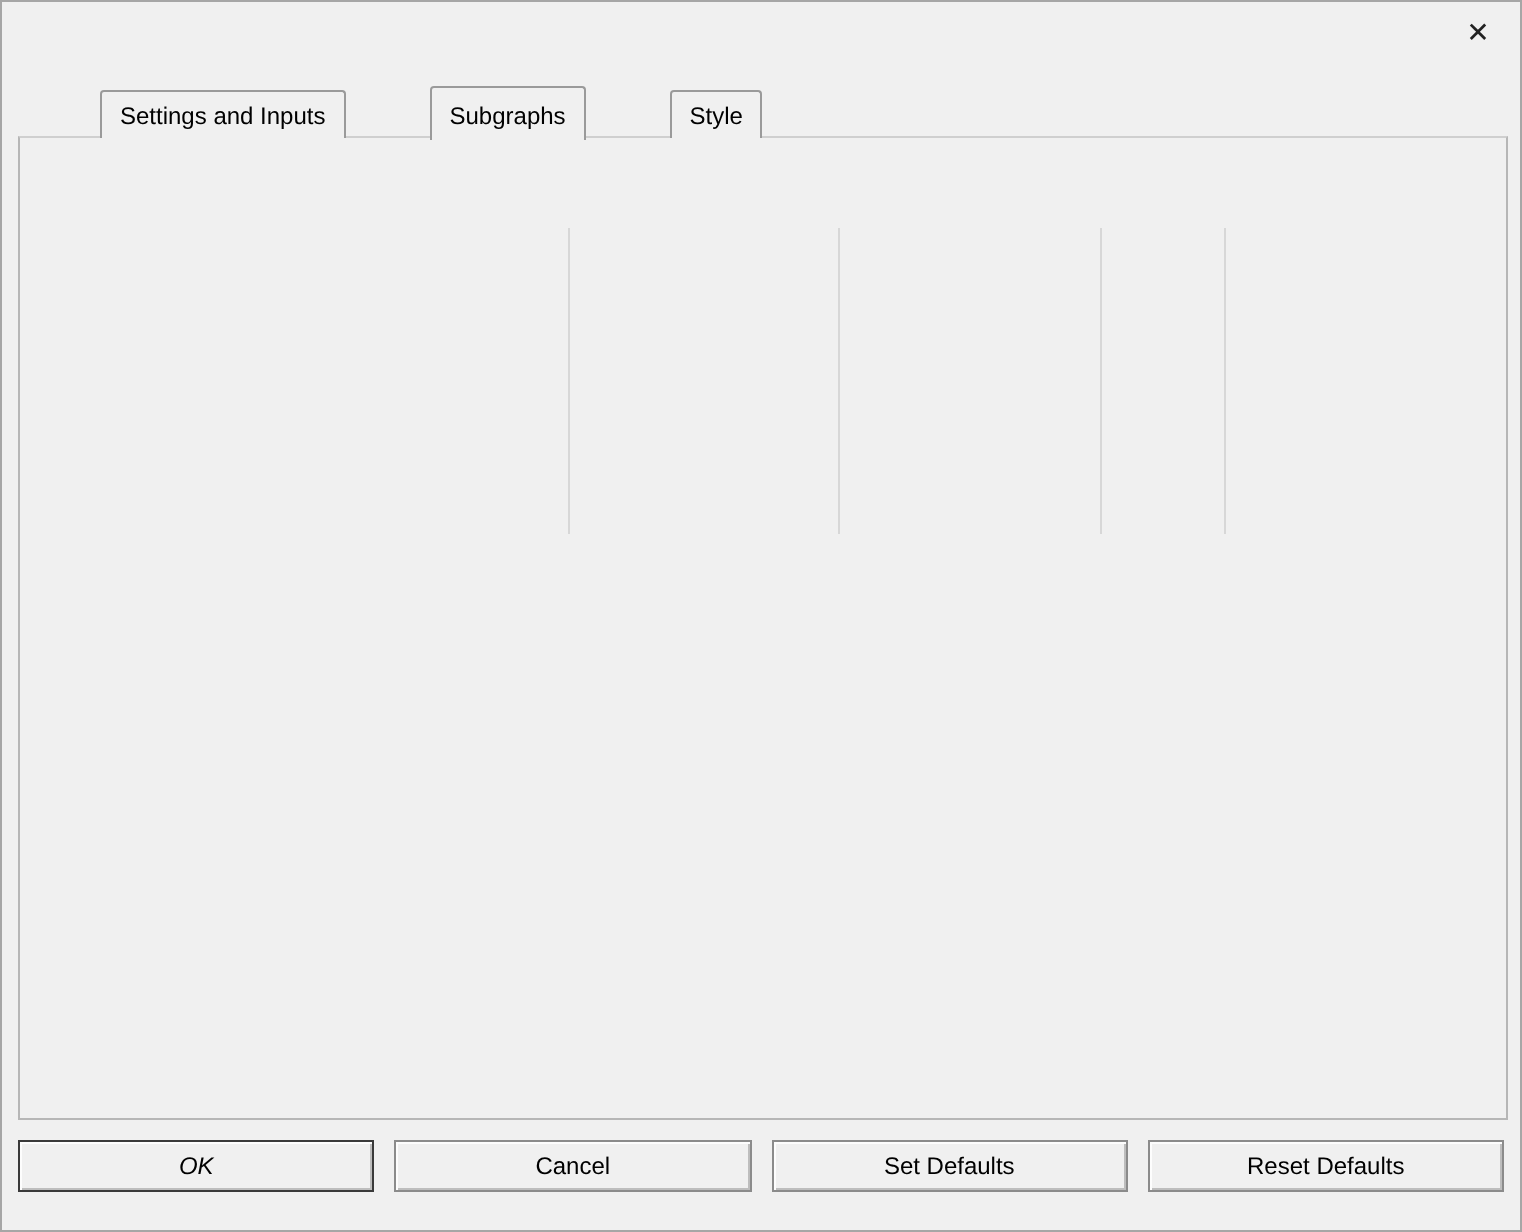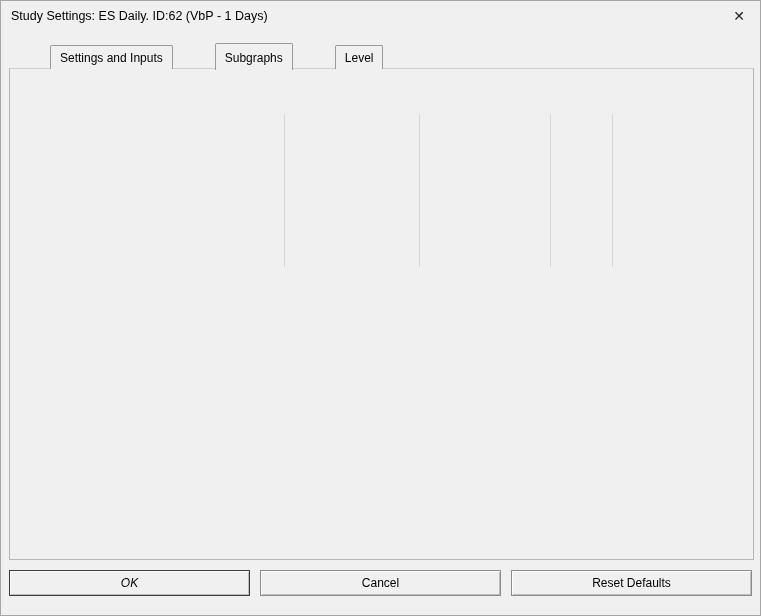--- a/index.html
+++ b/index.html
@@ -79,28 +79,27 @@
   .btnrow { position:absolute; left:8px; right:8px; top:569px; height:26px; display:flex; gap:10px; }
   .btn { flex:1; background:#f0f0f0; border:1px solid #8b8b8b; box-shadow:inset 1px 1px 0 #fdfdfd, inset -1px -1px 0 #bdbdbd; font-family:"Liberation Sans",sans-serif; font-size:12px; display:flex; align-items:center; justify-content:center; cursor:pointer; }
   .btn.default { border:1px solid #3a3a3a;font-style:italic; }
 </style>
 </head>
 <body>
 
 <div class="window">
 
   <div class="titlebar">
-    <div class="title">Study Settings: ES Daily. ID:62 (VbP - 1 Days)</div>
     <div class="close-btn">✕</div>
   </div>
 
   <div class="tabs">
     <div class="tab">Settings and Inputs</div>
     <div class="tab active">Subgraphs</div>
-    <div class="tab">Level</div>
+    <div class="tab">Style</div>
   </div>
 
   <div class="pane"></div>
 
   <div class="lbl" style="left:28px; top:85px;">Graph Draw Type:</div>
   <div class="combo" style="left:143px; top:79px; width:230px;">
     <span class="val">Volume by Price</span>
     <span class="dd">▼</span>
   </div>
   <label class="cb" style="left:393px; top:83px;">
@@ -342,16 +341,17 @@
   <label class="cb" style="left:28px; top:531px;">
     <span class="box">✓</span>
     <span class="txt">Always Show Name and Value Labels When Enabled</span>
   </label>
   <div class="lbl" style="left:396px; top:533px;">Transparency Level for Fill Styles:</div>
   <div class="input" style="left:593px; top:525px; width:57px; height:25px;">75</div>
 
   <div class="btnrow">
     <div class="btn default">OK</div>
     <div class="btn">Cancel</div>
+    <div class="btn">Set Defaults</div>
     <div class="btn">Reset Defaults</div>
   </div>
 
 </div>
 
 </body></html>

